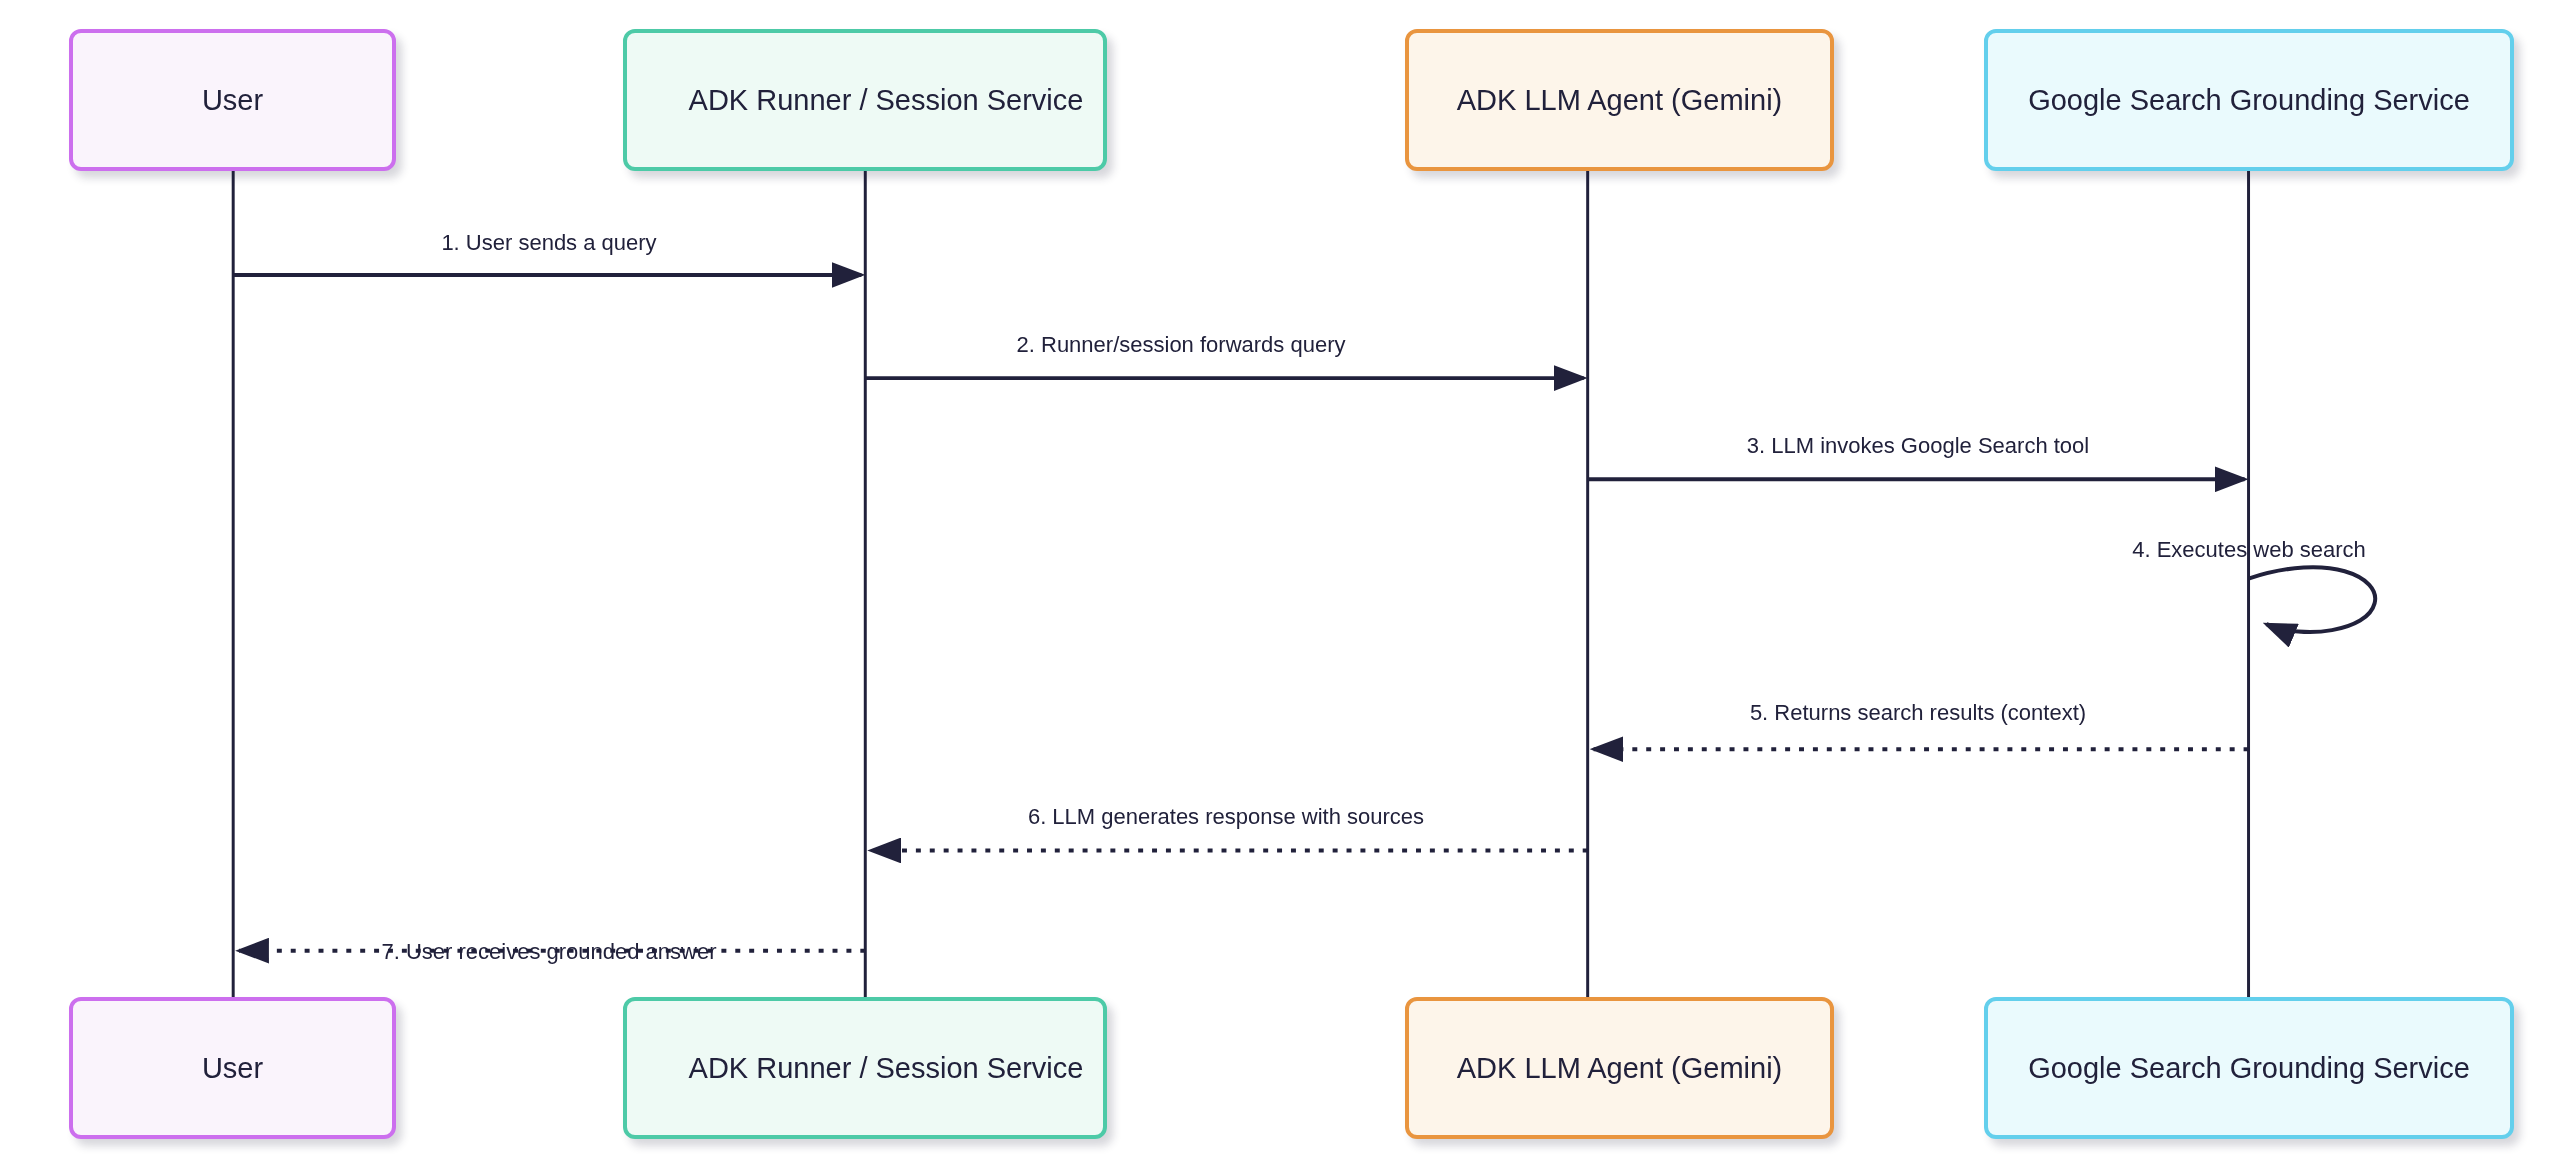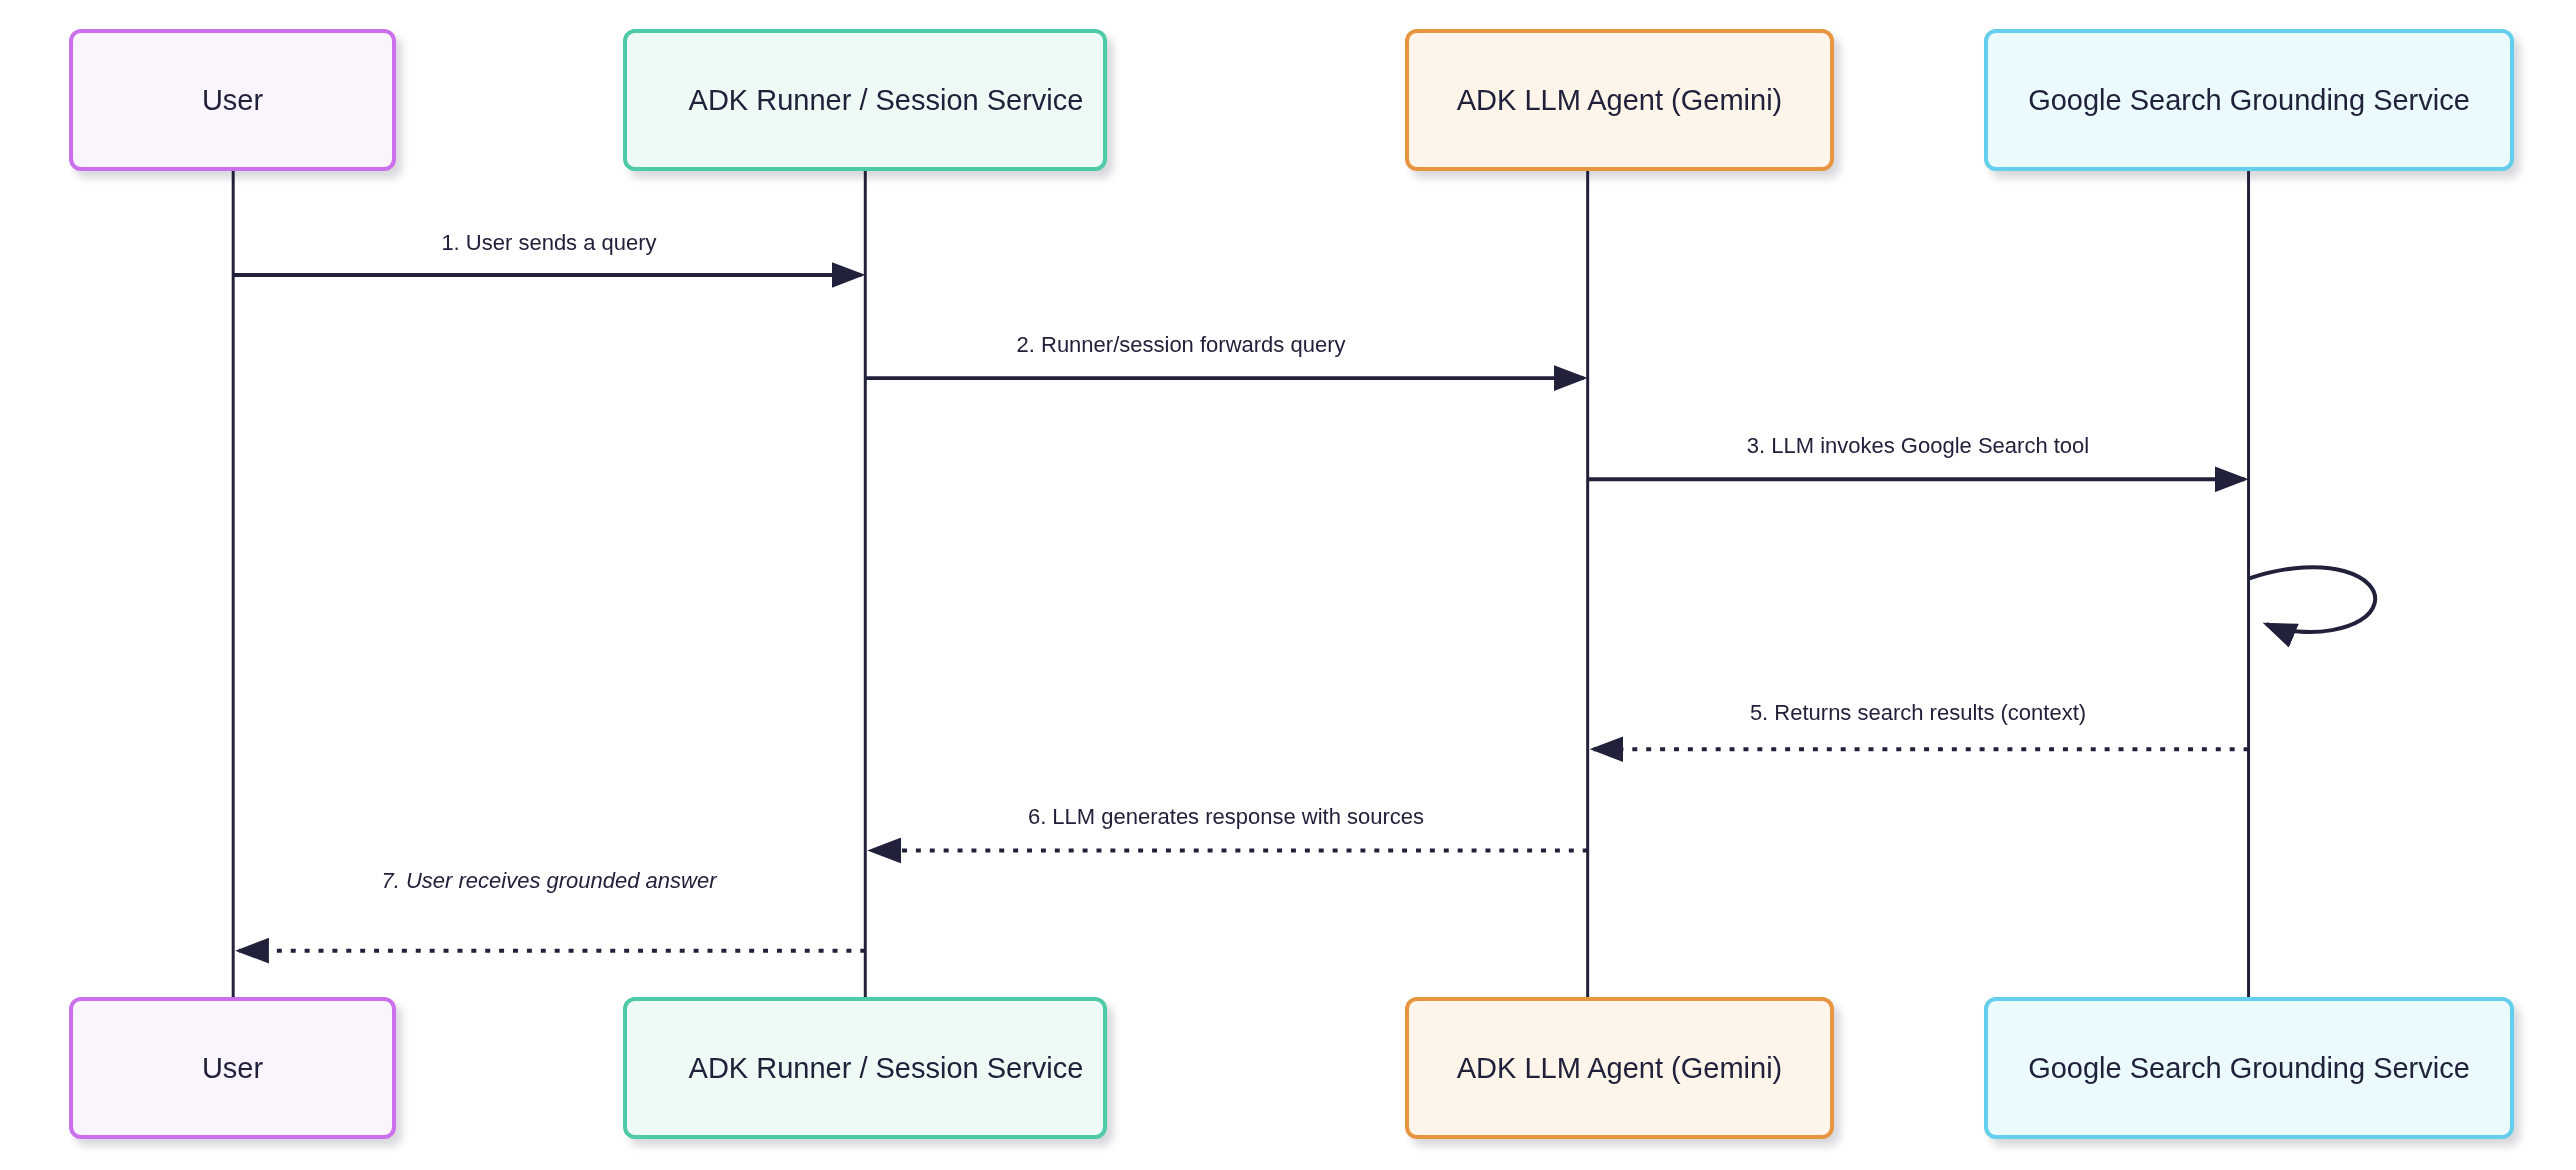--- a/index.html
+++ b/index.html
@@ -108,18 +108,19 @@
   <div class="actor a-agent" style="left:1373px; top:997px; width:429px;">
     <span>ADK LLM Agent (Gemini)</span>
   </div>
   <div class="actor a-google" style="left:1984px; top:997px; width:530px;">
     <span>Google Search Grounding Service</span>
   </div>
 
   <div class="msg" style="left:549px;  top:243px;">1. User sends a query</div>
   <div class="msg" style="left:1181px; top:345px;">2. Runner/session forwards query</div>
   <div class="msg" style="left:1918px; top:446px;">3. LLM invokes Google Search tool</div>
+  <div class="msg" style="left:2249px; top:550px;">4. Executes web search</div>
   <div class="msg" style="left:1918px; top:713px;">5. Returns search results (context)</div>
   <div class="msg" style="left:1226px; top:817px;">6. LLM generates response with sources</div>
-  <div class="msg" style="left:549px;  top:881px;font-style:italic;">7. User receives grounded answer</div>
+  <div class="msg" style="left:549px;  top:952px;">7. User receives grounded answer</div>
 
 </div>
 
 
 </body></html>

